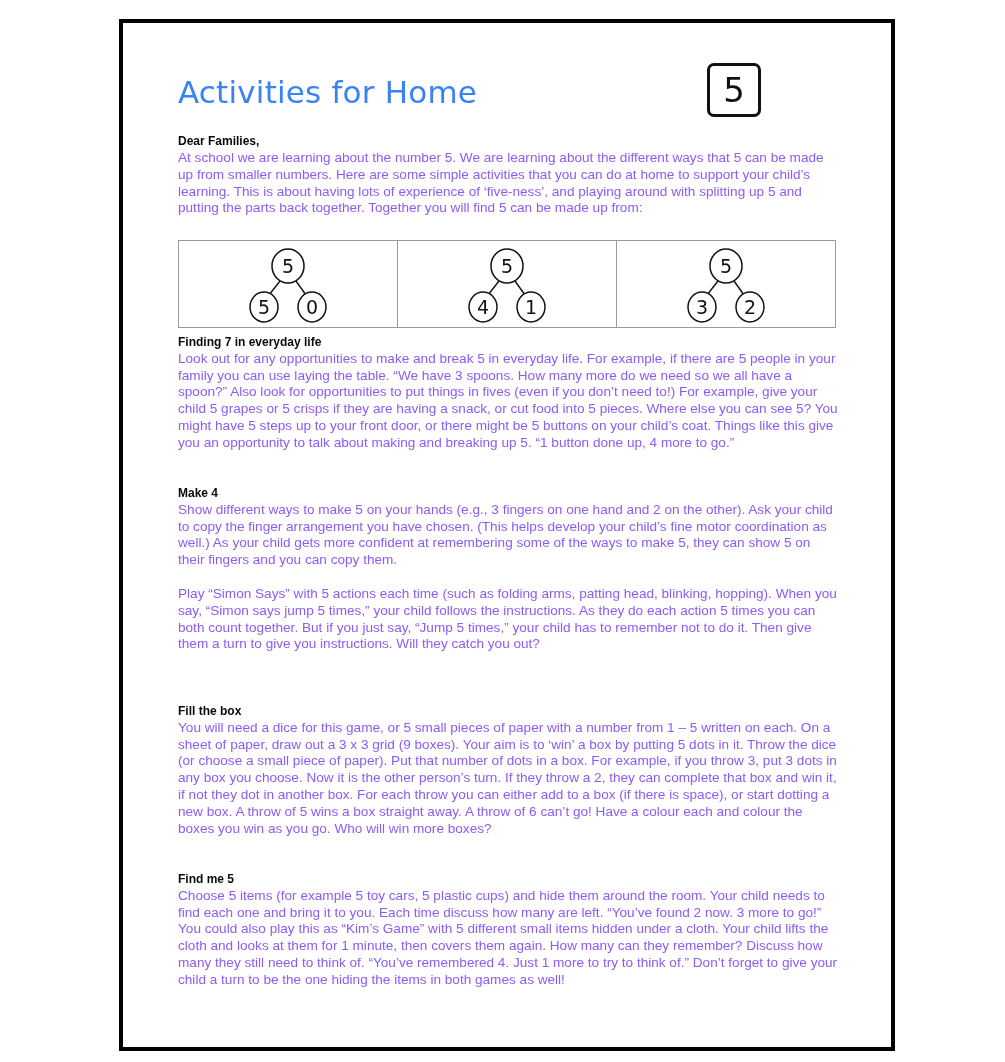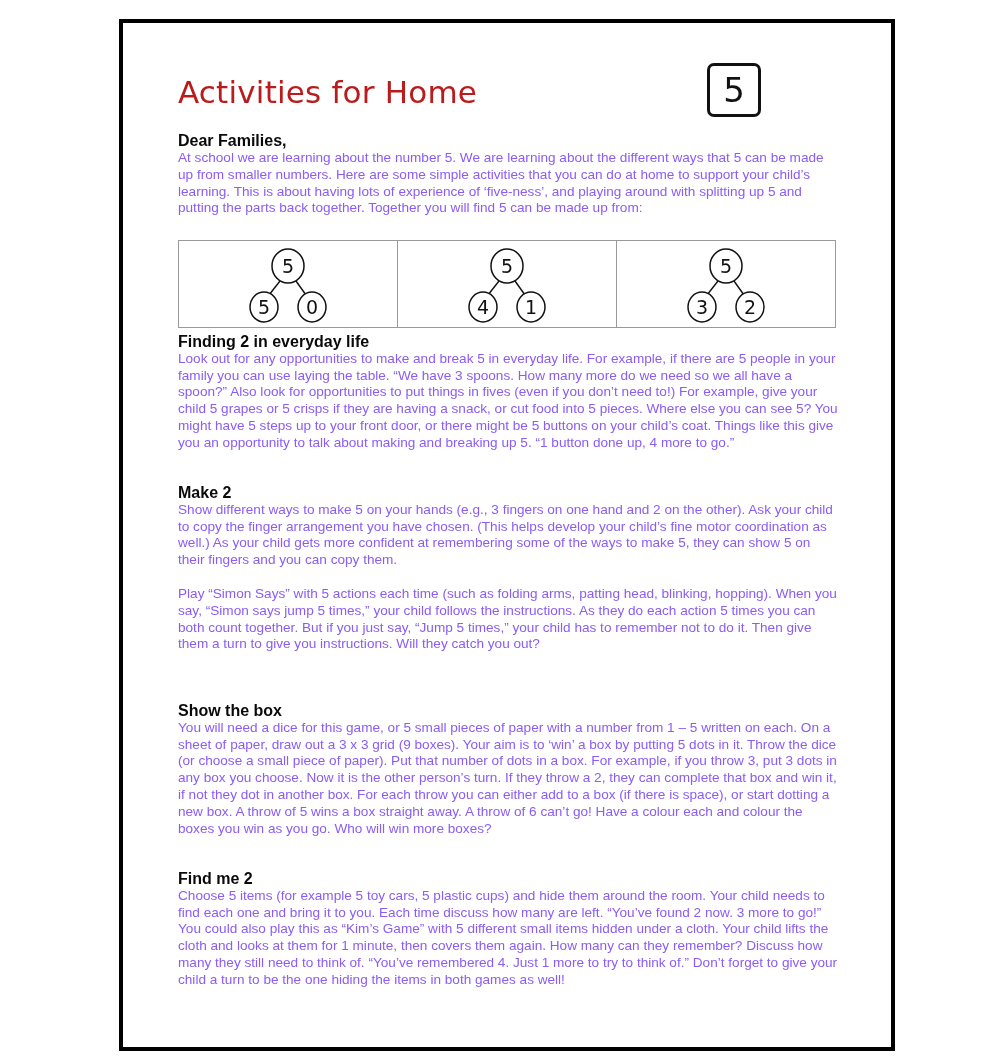--- a/index.html
+++ b/index.html
@@ -14,36 +14,36 @@
       position: absolute; left: 178px; top: 60px; width: 660px;
       font-family: "Liberation Sans", sans-serif;
       color: #111111;
     }
     .title {
       font-family: "DejaVu Sans", sans-serif;
       font-size: 31px; font-weight: normal;
       margin: 0; padding: 0;
       position: absolute; left: 0; top: 14px;
       letter-spacing: 0.2px;
-      color: #b91c1c;
+      color: #3b82f6;
     }
     .badge {
       position: absolute; left: 529px; top: 3px;
       width: 48px; height: 48px;
       border: 3px solid #111111; border-radius: 7px;
       display: flex; align-items: center; justify-content: center;
       font-family: "DejaVu Sans", sans-serif;
       font-size: 34px; color: #111111;
     }
     .body-text {
       font-size: 13.6px; line-height: 16.8px;
       color: #8b5cf6;
     }
     .heading {
-      font-weight: bold; font-size: 16px; line-height: 16.8px;
+      font-weight: bold; font-size: 12px; line-height: 16.8px;
       color: #0a0a0a;
     }
     .greeting { position: absolute; top: 73px; left: 0; width: 660px; }
     .intro { position: absolute; top: 90px; left: 0; width: 660px; }
     .bonds {
       position: absolute; left: 0; top: 180px;
       width: 656px; height: 86px;
       border: 1px solid #9a9a9a;
       display: flex;
     }
@@ -112,35 +112,35 @@
         <ellipse cx="85" cy="66" rx="14" ry="15" fill="#fff" stroke="#111" stroke-width="1.5"></ellipse>
         <ellipse cx="133" cy="66" rx="14" ry="15" fill="#fff" stroke="#111" stroke-width="1.5"></ellipse>
         <text class="bond-num" x="109" y="32" text-anchor="middle">5</text>
         <text class="bond-num" x="85" y="73" text-anchor="middle">3</text>
         <text class="bond-num" x="133" y="73" text-anchor="middle">2</text>
       </svg>
     </div>
   </div>
 
   <div class="section sec-1">
-    <p class="heading">Finding 2 in everyday life</p>
+    <p class="heading">Finding 7 in everyday life</p>
     <p class="body-text">Look out for any opportunities to make and break 5 in everyday life. For example, if there are 5 people in your family you can use laying the table. “We have 3 spoons. How many more do we need so we all have a spoon?” Also look for opportunities to put things in fives (even if you don’t need to!) For example, give your child 5 grapes or 5 crisps if they are having a snack, or cut food into 5 pieces. Where else you can see 5? You might have 5 steps up to your front door, or there might be 5 buttons on your child’s coat. Things like this give you an opportunity to talk about making and breaking up 5. “1 button done up, 4 more to go.”</p>
   </div>
 
   <div class="section sec-2">
-    <p class="heading">Make 2</p>
+    <p class="heading">Make 4</p>
     <p class="body-text">Show different ways to make 5 on your hands (e.g., 3 fingers on one hand and 2 on the other). Ask your child to copy the finger arrangement you have chosen. (This helps develop your child’s fine motor coordination as well.) As your child gets more confident at remembering some of the ways to make 5, they can show 5 on their fingers and you can copy them.</p>
   </div>
 
   <div class="section sec-3">
     <p class="body-text">Play “Simon Says” with 5 actions each time (such as folding arms, patting head, blinking, hopping).  When you say, “Simon says jump 5 times,” your child follows the instructions. As they do each action 5 times you can both count together. But if you just say, “Jump 5 times,” your child has to remember not to do it. Then give them a turn to give you instructions. Will they catch you out?</p>
   </div>
 
   <div class="section sec-4">
-    <p class="heading">Show the box</p>
+    <p class="heading">Fill the box</p>
     <p class="body-text">You will need a dice for this game, or 5 small pieces of paper with a number from 1 – 5 written on each. On a sheet of paper, draw out a 3 x 3 grid (9 boxes). Your aim is to ‘win’ a box by putting 5 dots in it. Throw the dice (or choose a small piece of paper). Put that number of dots in a box. For example, if you throw 3, put 3 dots in any box you choose. Now it is the other person’s turn. If they throw a 2, they can complete that box and win it, if not they dot in another box. For each throw you can either add to a box (if there is space), or start dotting a new box. A throw of 5 wins a box straight away. A throw of 6 can’t go! Have a colour each and colour the boxes you win as you go. Who will win more boxes?</p>
   </div>
 
   <div class="section sec-5">
-    <p class="heading">Find me 2</p>
+    <p class="heading">Find me 5</p>
     <p class="body-text">Choose 5 items (for example 5 toy cars, 5 plastic cups) and hide them around the room. Your child needs to find each one and bring it to you. Each time discuss how many are left. “You’ve found 2 now. 3 more to go!” You could also play this as “Kim’s Game” with 5 different small items hidden under a cloth. Your child lifts the cloth and looks at them for 1 minute, then covers them again. How many can they remember? Discuss how many they still need to think of. “You’ve remembered 4.  Just 1 more to try to think of.” Don’t forget to give your child a turn to be the one hiding the items in both games as well!</p>
   </div>
 </div>
 
 </body></html>

